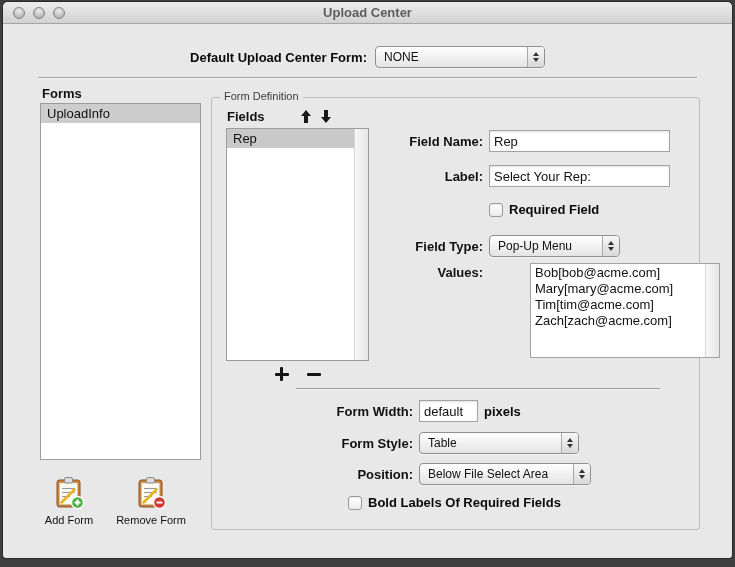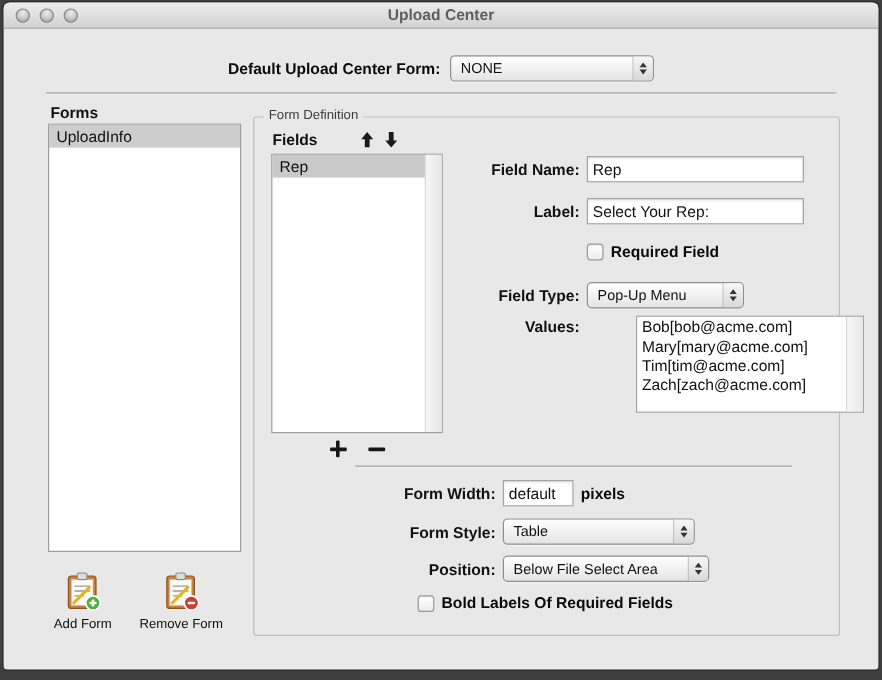--- a/index.html
+++ b/index.html
@@ -98,21 +98,21 @@
     height:22px; border:1px solid #a3a3a3; background:#fff;
     box-shadow:inset 0 1px 2px rgba(0,0,0,.12);
     font-family:"Liberation Sans",sans-serif; font-size:13px; padding:0 4px; color:#111;
   }
   .checkbox {
     width:14px; height:14px; border:1px solid #9a9a9a; border-radius:3px;
     background:linear-gradient(#fff,#ececec); box-shadow:inset 0 1px 1px rgba(0,0,0,.08);
     display:inline-block;
   }
   .values-box {
-    position:relative; width:190px; height:81px; background:#fff; border:1px solid #a3a3a3;
+    position:relative; width:190px; height:95px; background:#fff; border:1px solid #a3a3a3;
     font-size:13px; line-height:16px; padding:1px 4px; overflow:hidden;
   }
   .values-text { white-space:pre-line; margin-right:14px; }
   .inner-divider { position:absolute; left:293px; top:386px; width:364px; height:1px; background:#9e9e9e; box-shadow:0 1px 0 #f4f4f4; }
 </style>
 </head>
 <body>
 
 <div class="window">
 

